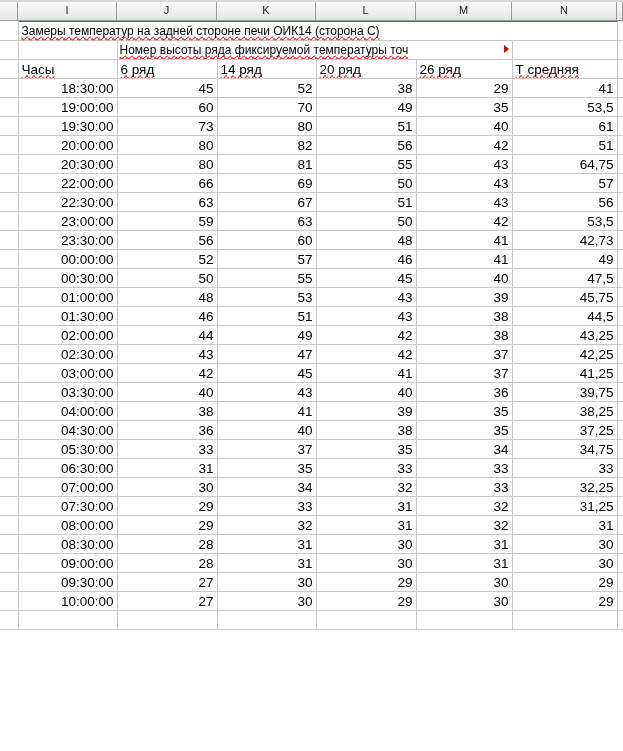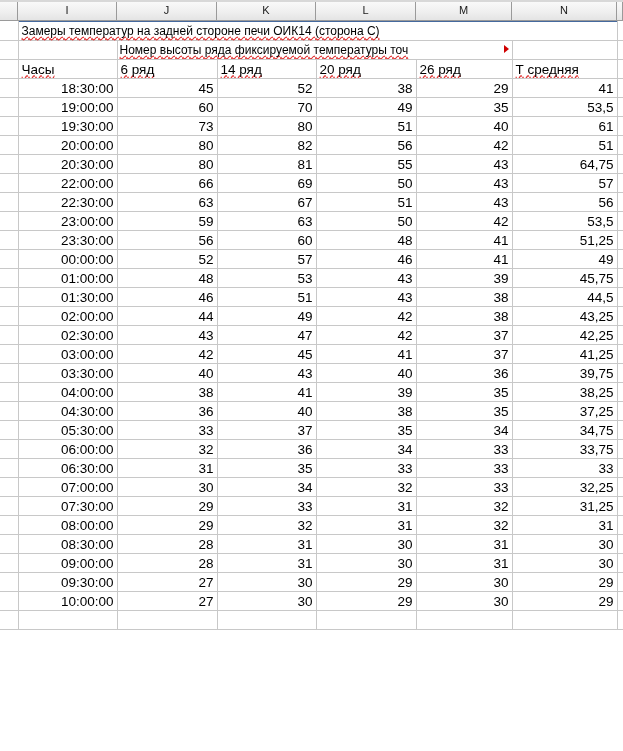--- a/index.html
+++ b/index.html
@@ -285,35 +285,45 @@
             <td class="in num green">53,5</td>
             <td class="tail"></td>
           </tr>
           <tr>
             <td class="gutter"></td>
             <td class="in num leftedge">23:30:00</td>
             <td class="in num">56</td>
             <td class="in num">60</td>
             <td class="in num">48</td>
             <td class="in num">41</td>
-            <td class="in num">51,25</td>
+            <td class="in num">42,73</td>
             <td class="tail"></td>
           </tr>
           <tr>
             <td class="gutter"></td>
             <td class="in num green leftedge">00:00:00</td>
             <td class="in num green">52</td>
             <td class="in num green">57</td>
             <td class="in num green">46</td>
             <td class="in num green">41</td>
             <td class="in num green">49</td>
             <td class="tail"></td>
           </tr>
           <tr>
             <td class="gutter"></td>
+            <td class="in num leftedge">00:30:00</td>
+            <td class="in num">50</td>
+            <td class="in num">55</td>
+            <td class="in num">45</td>
+            <td class="in num">40</td>
+            <td class="in num">47,5</td>
+            <td class="tail"></td>
+          </tr>
+          <tr>
+            <td class="gutter"></td>
             <td class="in num green leftedge">01:00:00</td>
             <td class="in num green">48</td>
             <td class="in num green">53</td>
             <td class="in num green">43</td>
             <td class="in num green">39</td>
             <td class="in num green">45,75</td>
             <td class="tail"></td>
           </tr>
           <tr>
             <td class="gutter"></td>
@@ -390,30 +400,20 @@
             <td class="in num leftedge">05:30:00</td>
             <td class="in num">33</td>
             <td class="in num">37</td>
             <td class="in num">35</td>
             <td class="in num">34</td>
             <td class="in num">34,75</td>
             <td class="tail"></td>
           </tr>
           <tr>
             <td class="gutter"></td>
-            <td class="in num leftedge">06:00:00</td>
-            <td class="in num">32</td>
-            <td class="in num">36</td>
-            <td class="in num">34</td>
-            <td class="in num">33</td>
-            <td class="in num">33,75</td>
-            <td class="tail"></td>
-          </tr>
-          <tr>
-            <td class="gutter"></td>
             <td class="in num leftedge">06:30:00</td>
             <td class="in num">31</td>
             <td class="in num">35</td>
             <td class="in num">33</td>
             <td class="in num">33</td>
             <td class="in num">33</td>
             <td class="tail"></td>
           </tr>
           <tr>
             <td class="gutter"></td>

